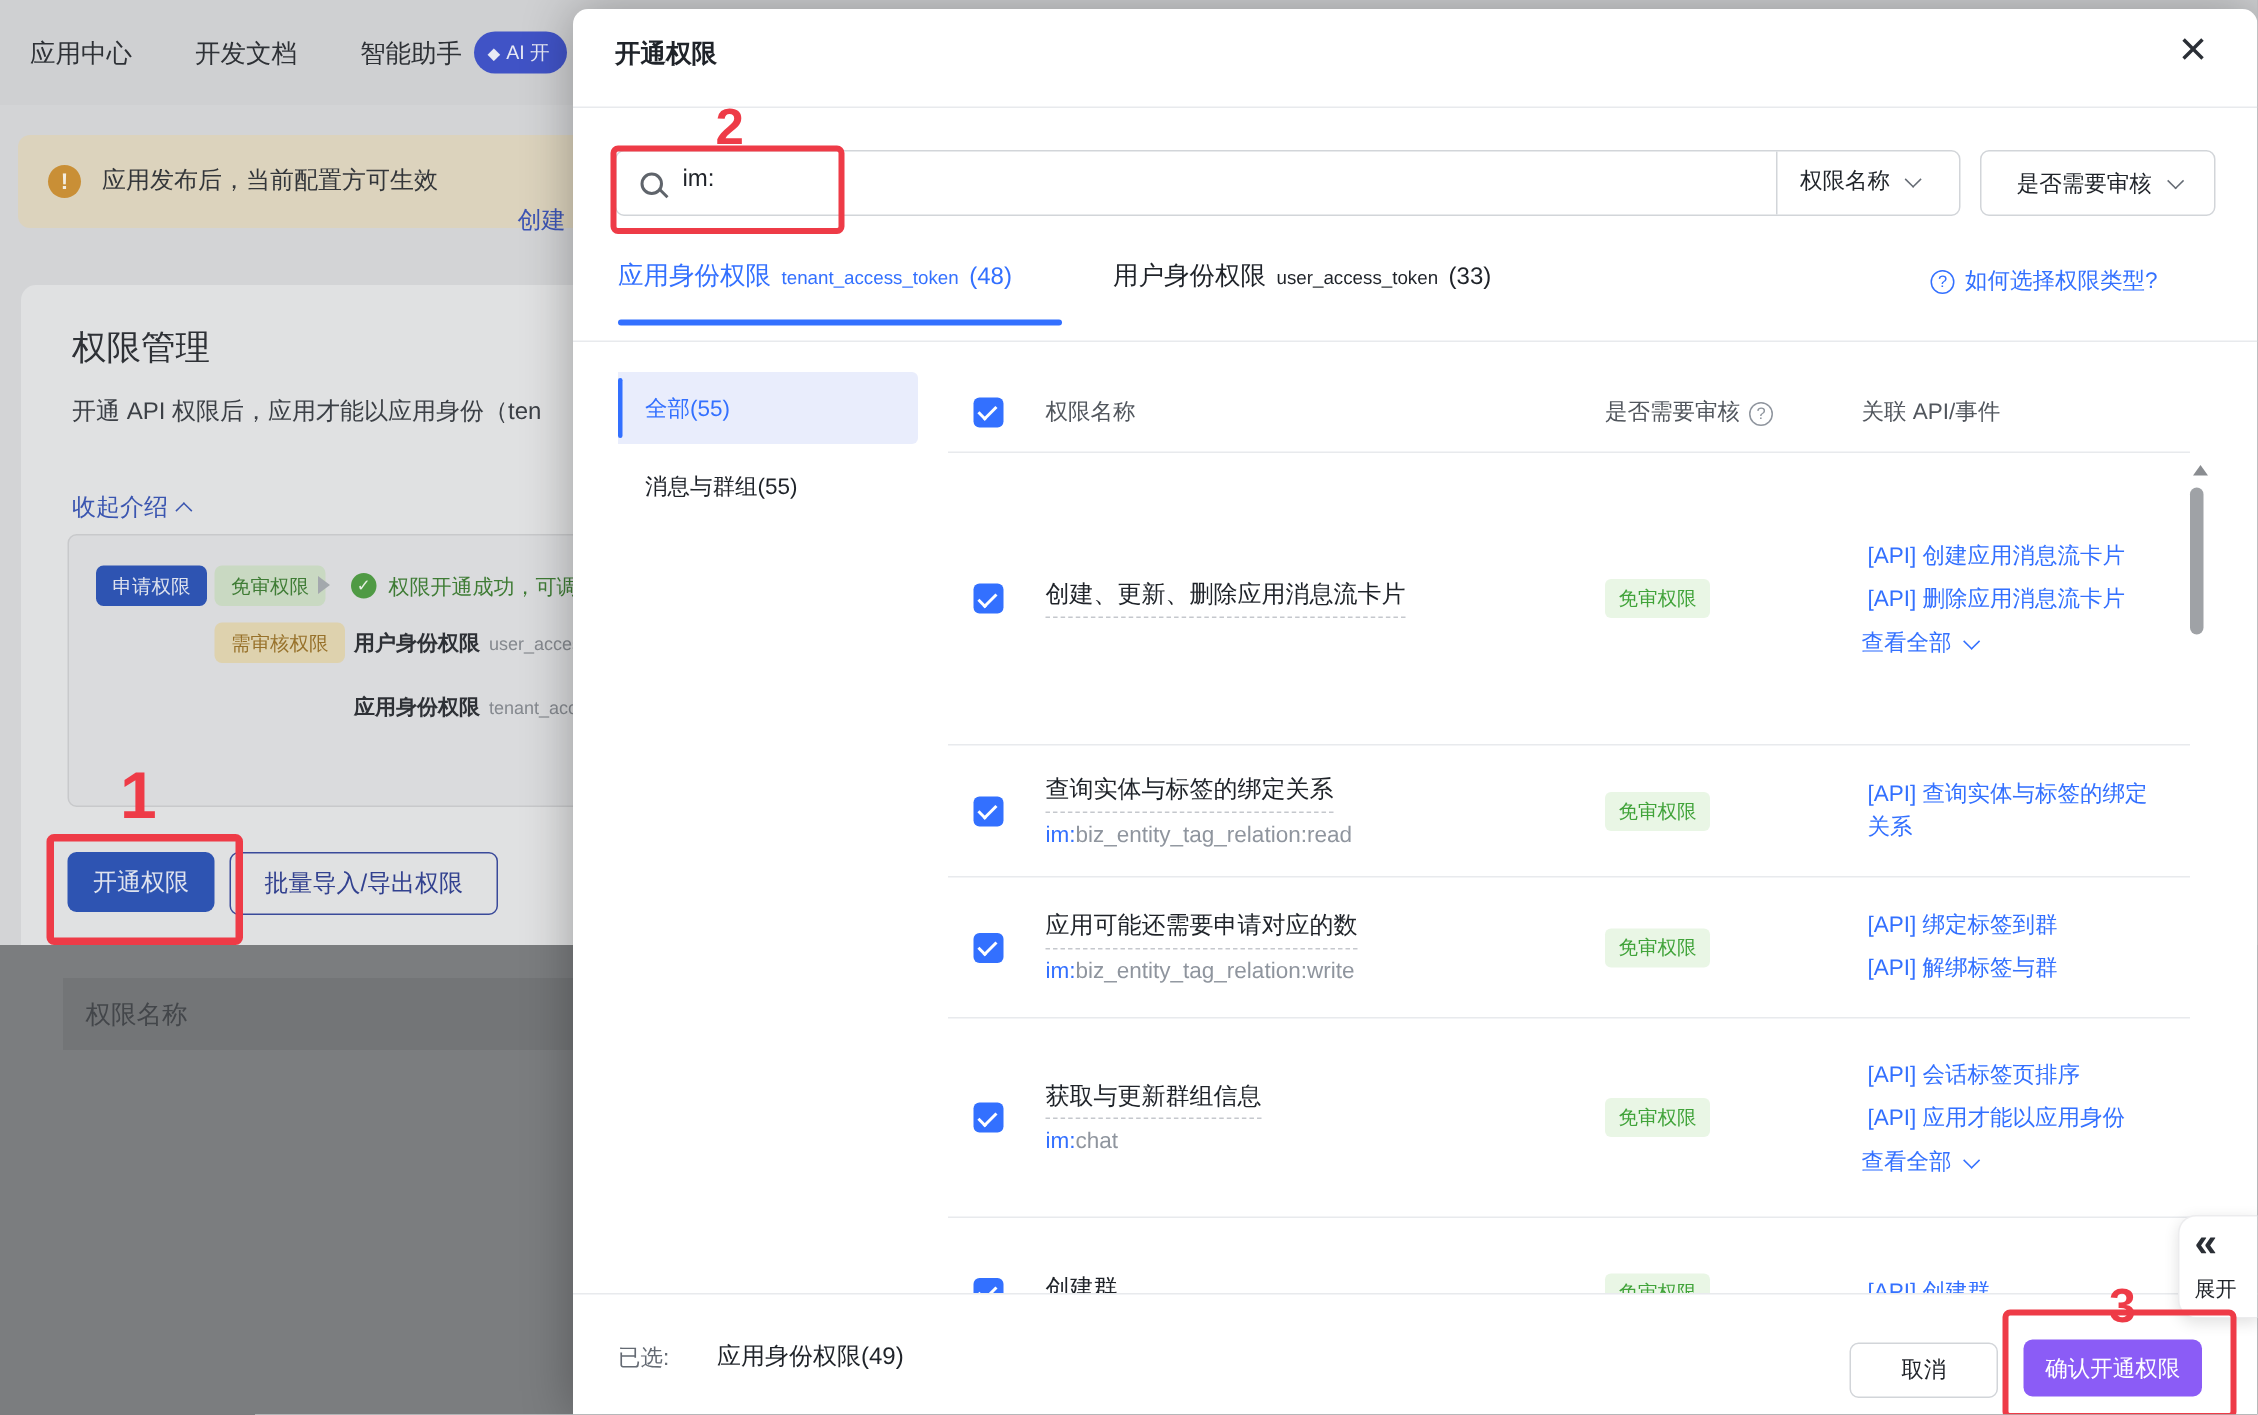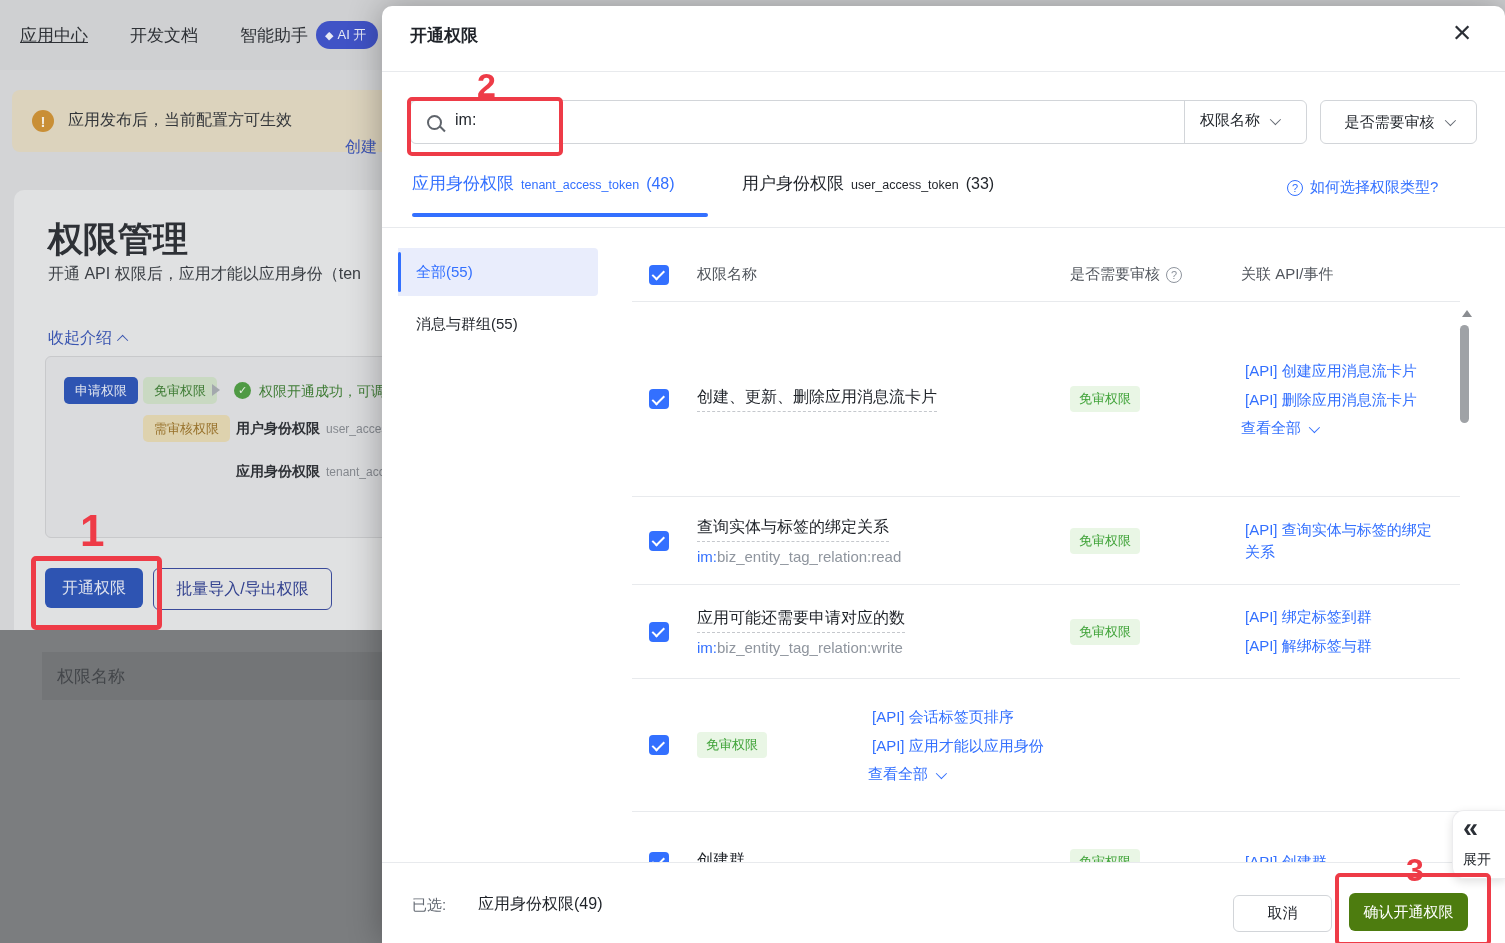--- a/index.html
+++ b/index.html
@@ -4,33 +4,33 @@
 <style>
   html,body{margin:0;padding:0;background:#9a9c9e;}
   #page{position:relative;width:1505px;height:943px;overflow:hidden;
         font-family:"Liberation Sans","DejaVu Sans",sans-serif;background:#d3d4d6;
         -webkit-font-smoothing:antialiased;}
 
   
   .bg-nav{position:absolute;left:0;top:0;right:0;height:70px;background:#cfd0d2;
           display:flex;align-items:center;}
   .nav-item{font-size:17px;color:#2e3136;font-weight:500;margin-left:42px;white-space:nowrap;}
-  .nav-item:first-child{margin-left:20px;text-decoration:underline;}
+  .nav-item:first-child{margin-left:20px;}
   .ai-badge{margin-left:8px;background:#4053c6;color:#e8eaf5;font-size:13px;border-radius:14px;
             padding:5px 12px 5px 9px;display:inline-flex;align-items:center;gap:4px;white-space:nowrap;}
   .sparkle{font-size:11px;}
 
   .bg-warning{position:absolute;left:12px;top:90px;width:828px;height:62px;background:#dcd3bd;border-radius:8px;}
   .warn-icon{position:absolute;left:20px;top:20px;width:22px;height:22px;border-radius:50%;background:#c98f36;
              color:#f3ede0;font-weight:bold;font-size:15px;display:flex;align-items:center;justify-content:center;}
   .warn-text{position:absolute;left:56px;top:20px;font-size:16px;color:#33363a;}
   .warn-link{position:absolute;left:333px;top:20px;font-size:16px;color:#3d55b5;margin-top:27px;}
 
   .bg-card{position:absolute;left:14px;top:190px;width:1440px;height:440px;background:#e0e1e2;border-radius:10px 10px 0 0;}
-  .bg-title{position:absolute;left:34px;top:26px;font-size:35px;font-weight:bold;color:#2e3136;}
+  .bg-title{position:absolute;left:34px;top:26px;font-size:23px;font-weight:normal;color:#2e3136;}
   .bg-desc1{position:absolute;left:34px;top:74px;font-size:16px;color:#3c4046;white-space:nowrap;}
   .bg-desc2{position:absolute;left:34px;top:106px;font-size:16px;color:#3c4046;white-space:nowrap;}
   .bg-collapse{position:absolute;left:34px;top:138px;font-size:16px;color:#3a55b0;display:flex;align-items:center;gap:8px;}
   .bg-inner{position:absolute;left:31px;top:166px;width:1370px;height:180px;background:#dadbdd;
             border:1px solid #c8c9cb;border-radius:6px;}
   .pill{position:absolute;height:27px;border-radius:5px;font-size:13px;display:inline-flex;align-items:center;
         padding:0 11px;white-space:nowrap;}
   .pill-blue{background:#2e54b2;color:#dfe3ee;}
   .pill-green{background:#c9d9c2;color:#3f7c35;}
   .pill-yellow{background:#ded2ae;color:#97712a;}
@@ -79,21 +79,21 @@
   .tab-active{color:#3370ff;}
   .tab-idle{color:#1f2329;}
   .tab-underline{position:absolute;left:30px;top:207px;width:296px;height:4px;background:#3370ff;border-radius:2px;}
   .help-link{position:absolute;left:905px;top:172px;display:flex;align-items:center;gap:7px;color:#3370ff;
              font-size:15px;cursor:pointer;white-space:nowrap;}
   .qcircle{width:16px;height:16px;border-radius:50%;border:1.4px solid #3370ff;font-size:11px;
            display:flex;align-items:center;justify-content:center;box-sizing:border-box;}
   .qcircle-gray{border-color:#8f959e;color:#8f959e;width:16px;height:16px;border-radius:50%;border:1.4px solid #8f959e;
            font-size:11px;display:inline-flex;align-items:center;justify-content:center;box-sizing:border-box;margin-left:6px;}
 
-  .cat-list{position:absolute;left:16px;top:242px;width:200px;}
+  .cat-list{position:absolute;left:30px;top:242px;width:200px;}
   .cat-item{position:relative;height:48px;display:flex;align-items:center;font-size:15px;color:#1f2329;cursor:pointer;margin-bottom:4px;}
   .cat-item span{margin-left:18px;}
   .cat-active{background:#e9edfc;color:#3370ff;border-radius:0 4px 4px 0;}
   .cat-active::before{content:"";position:absolute;left:0;top:4px;bottom:4px;width:3px;background:#3370ff;border-radius:2px;}
 
   .table-header{position:absolute;left:250px;top:242px;width:828px;height:54px;display:flex;align-items:center;
                 border-bottom:1px solid #e8eaed;box-sizing:border-box;font-size:15px;color:#51565d;}
   .col-check{width:65px;box-sizing:border-box;padding-left:17px;flex-shrink:0;}
   .col-name{width:373px;flex-shrink:0;}
   .col-review{width:171px;flex-shrink:0;}
@@ -113,21 +113,21 @@
   .view-all .chev{border-color:#3370ff;}
 
   .sb-arrow{position:absolute;left:1080px;top:304px;width:0;height:0;border-left:5px solid transparent;
             border-right:5px solid transparent;border-bottom:7px solid #8a8d91;}
   .sb-thumb{position:absolute;left:1078px;top:319px;width:9px;height:98px;background:#9fa2a6;border-radius:5px;cursor:grab;}
 
   .f-label{position:absolute;left:30px;top:890px;font-size:15px;color:#646a73;}
   .f-value{position:absolute;left:96px;top:888px;font-size:16px;color:#1f2329;}
   .btn-cancel{position:absolute;left:851px;top:889px;width:99px;height:37px;border:1px solid #d2d5d9;border-radius:6px;
               font-size:15px;color:#1f2329;display:flex;align-items:center;justify-content:center;background:#fff;cursor:pointer;box-sizing:border-box;}
-  .btn-confirm{position:absolute;left:967px;top:887px;width:119px;height:38px;background:#4d7c0f;border-radius:6px;
+  .btn-confirm{position:absolute;left:967px;top:887px;width:119px;height:38px;background:#8b5cf6;border-radius:6px;
                font-size:15px;color:#fff;display:flex;align-items:center;justify-content:center;cursor:pointer;}
 
   
   .fab{position:absolute;left:1452px;top:810px;width:53px;height:67px;background:#fff;border:1px solid #ececee;
        border-right:none;border-radius:12px 0 0 12px;box-shadow:0 3px 10px rgba(0,0,0,.12);z-index:40;cursor:pointer;}
   .fab-icon{position:absolute;left:10px;top:2px;font-size:27px;font-weight:bold;color:#2b2f36;letter-spacing:-2px;}
   .fab-label{position:absolute;left:10px;top:40px;font-size:14px;color:#1f2329;}
 
   
   .anno-box{position:absolute;border:5px solid #ee3b47;border-radius:5px;z-index:50;pointer-events:none;}
@@ -284,20 +284,24 @@
           <div class="col-review"><span class="badge-green" style="background: rgb(233, 246, 229); color: rgb(64, 163, 57);">免审权限</span></div>
           <div class="col-api">
             <div class="api-link">[API] 绑定标签到群</div>
             <div class="api-link">[API] 解绑标签与群</div>
           </div>
         </div>
         <div class="perm-row" style="min-height: 133px;">
           <div class="col-check"><span class="checkbox">
               <span class="tick"></span>
             </span></div>
+          <div class="col-name">
+            <div class="perm-title">获取与更新群组信息</div>
+            <div class="perm-scope"><span class="scope-prefix">im:</span>chat</div>
+          </div>
           <div class="col-review"><span class="badge-green" style="background: rgb(233, 246, 229); color: rgb(64, 163, 57);">免审权限</span></div>
           <div class="col-api">
             <div class="api-link">[API] 会话标签页排序</div>
             <div class="api-link">[API] 应用才能以应用身份</div>
             <div class="view-all">
               <span>查看全部</span>
               <span class="chev chev-down"></span>
             </div>
           </div>
         </div>

